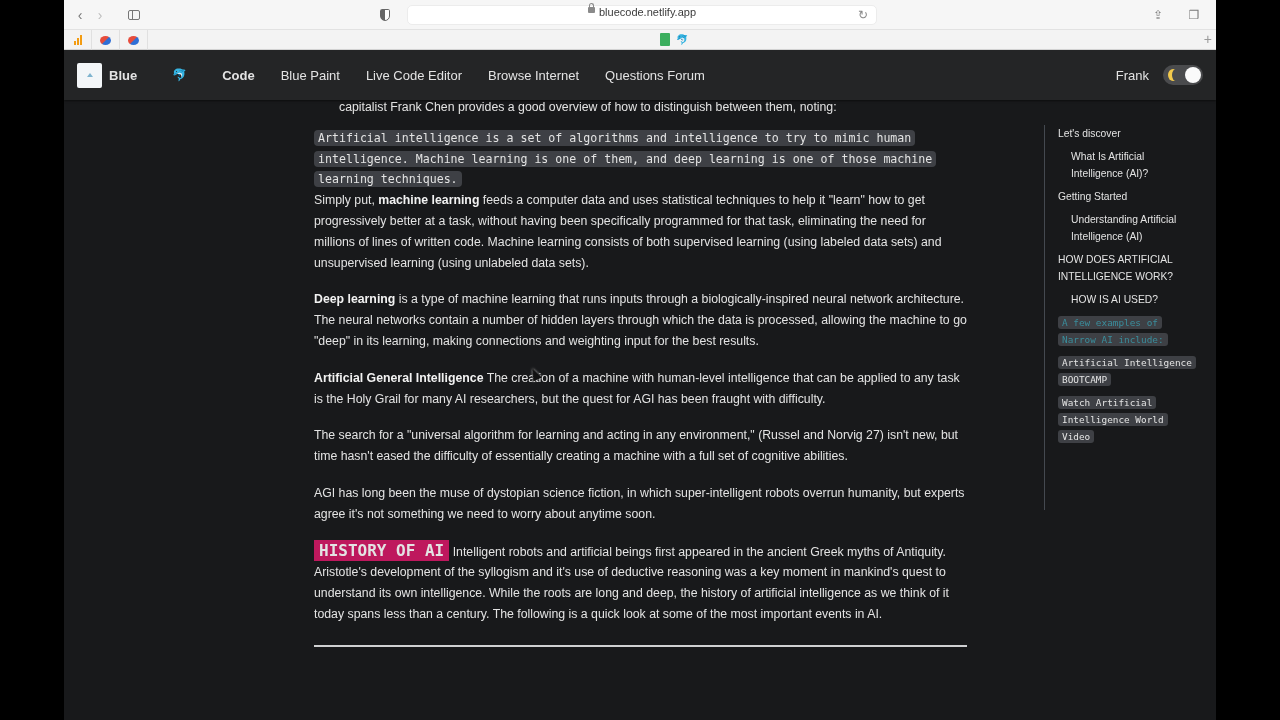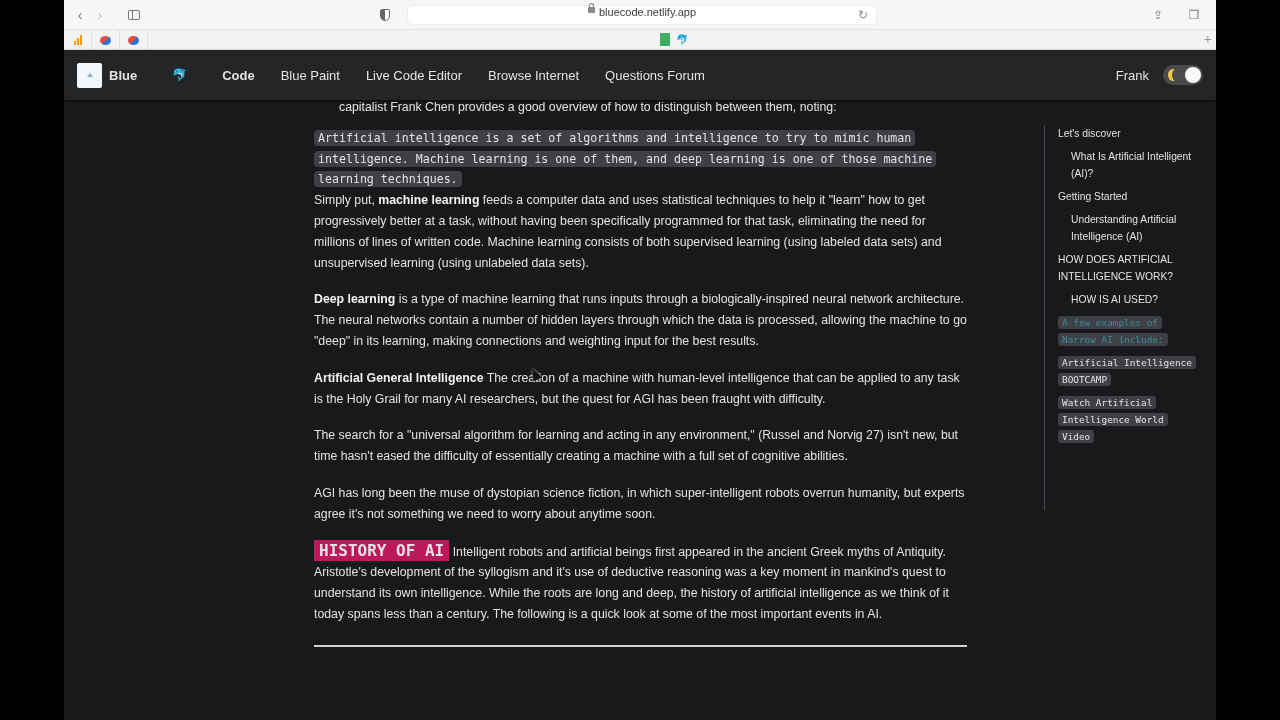--- a/index.html
+++ b/index.html
@@ -145,21 +145,21 @@
     <p><b>Deep learning</b><span> is a type of machine learning that runs inputs through a biologically-inspired neural network architecture. The neural networks contain a number of hidden layers through which the data is processed, allowing the machine to go "deep" in its learning, making connections and weighting input for the best results.</span></p>
     <p><b>Artificial General Intelligence</b><span> The creation of a machine with human-level intelligence that can be applied to any task is the Holy Grail for many AI researchers, but the quest for AGI has been fraught with difficulty.</span></p>
     <p>The search for a "universal algorithm for learning and acting in any environment," (Russel and Norvig 27) isn't new, but time hasn't eased the difficulty of essentially creating a machine with a full set of cognitive abilities.</p>
     <p>AGI has long been the muse of dystopian science fiction, in which super-intelligent robots overrun humanity, but experts agree it's not something we need to worry about anytime soon.</p>
     <p><span class="code-inline bold">HISTORY OF AI</span><span> Intelligent robots and artificial beings first appeared in the ancient Greek myths of Antiquity. Aristotle's development of the syllogism and it's use of deductive reasoning was a key moment in mankind's quest to understand its own intelligence. While the roots are long and deep, the history of artificial intelligence as we think of it today spans less than a century. The following is a quick look at some of the most important events in AI.</span></p>
     <div class="hr"></div>
   </div>
 
   <div class="toc">
     <div class="item">Let's discover</div>
-    <div class="item sub">What Is Artificial Intelligent (AI)?</div>
+    <div class="item sub">What Is Artificial Intelligence (AI)?</div>
     <div class="item">Getting Started</div>
     <div class="item sub">Understanding Artificial Intelligence (AI)</div>
     <div class="item">HOW DOES ARTIFICIAL INTELLIGENCE WORK?</div>
     <div class="item sub">HOW IS AI USED?</div>
     <div class="item code active"><span>A few examples of Narrow AI include:</span></div>
     <div class="item code"><span>Artificial Intelligence BOOTCAMP</span></div>
     <div class="item code"><span>Watch Artificial Intelligence World Video</span></div>
   </div>
 
   <div class="cursor"></div>

